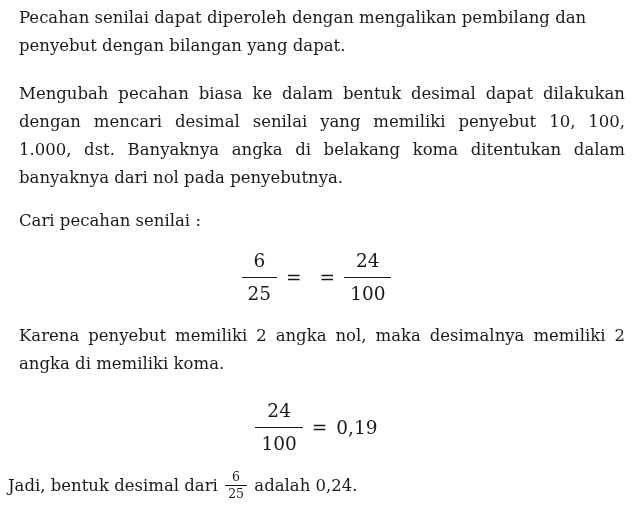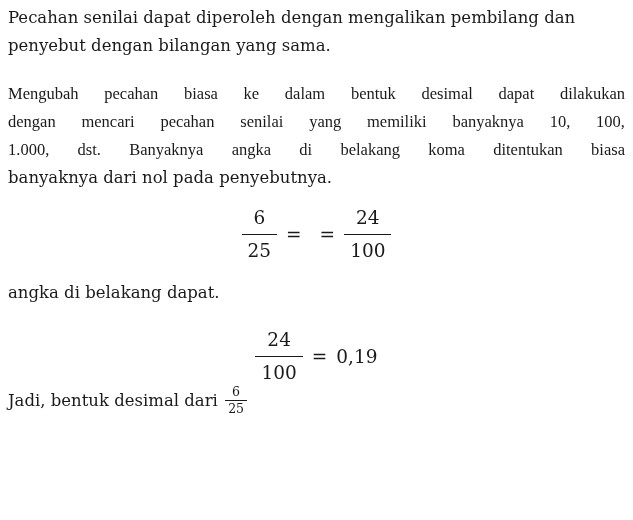--- a/index.html
+++ b/index.html
@@ -13,31 +13,30 @@
   }
   .doc {
     padding: 4px 8px 0 8px;
     width: 617px;
   }
   .para {
     font-size: 16.5px;
     line-height: 28px;
     margin: 0;
   }
-  .line { display: block; }
+  .line { display: block; margin-left: 11px; }
   .j {
     text-align: justify;
     text-align-last: justify;
-    font-family: Liberation Serif, serif;
   }
   .p1 { margin-top: 0; }
   .p2 { margin-top: 20px; }
   .p3 { margin-top: 15px; }
   .p4 { margin-top: 15px; }
-  .p5 { }
+  .p5 { margin-top: 14px; }
 
   .formula {
     display: flex;
     justify-content: center;
     align-items: center;
     gap: 9px;
     font-size: 18.5px;
     color: #1a1a1a;
   }
   .formula1 { margin-top: 13px; }
@@ -85,60 +84,65 @@
     padding: 1px 3px 0 3px;
   }
 </style>
 </head>
 <body>
 
 <div class="doc">
 
   <p class="para p1">
     <span class="line">Pecahan senilai dapat diperoleh dengan mengalikan pembilang dan</span>
-    <span class="line">penyebut dengan bilangan yang sama.</span>
+    <span class="line">penyebut dengan bilangan yang dapat.</span>
   </p>
 
   <p class="para p2">
     <span class="line j">Mengubah pecahan biasa ke dalam bentuk desimal dapat dilakukan</span>
-    <span class="line j">dengan mencari pecahan senilai yang memiliki banyaknya 10, 100,</span>
-    <span class="line j">1.000, dst. Banyaknya angka di belakang koma ditentukan biasa</span>
+    <span class="line j">dengan mencari desimal senilai yang memiliki penyebut 10, 100,</span>
+    <span class="line j">1.000, dst. Banyaknya angka di belakang koma ditentukan dalam</span>
     <span class="line">banyaknya dari nol pada penyebutnya.</span>
   </p>
 
+  <p class="para p3">
+    <span class="line">Cari pecahan senilai :</span>
+  </p>
 
   <div class="formula formula1">
     <span class="frac">
       <span class="num">6</span>
       <span class="den">25</span>
     </span>
     <span class="op">=</span>
     <span class="frac">
     </span>
     <span class="op">=</span>
     <span class="frac">
       <span class="num">24</span>
       <span class="den">100</span>
     </span>
   </div>
 
   <p class="para p4">
-    <span class="line">angka di belakang dapat.</span>
+    <span class="line j">Karena penyebut memiliki 2 angka nol, maka desimalnya memiliki 2</span>
+    <span class="line">angka di memiliki koma.</span>
   </p>
 
   <div class="formula formula2">
     <span class="frac">
       <span class="num">24</span>
       <span class="den">100</span>
     </span>
     <span class="op">=</span>
     <span class="op">0,19</span>
   </div>
 
   <p class="para p5">
     <span>Jadi, bentuk desimal dari</span>
     <span class="inline-frac">
       <span class="num">6</span>
       <span class="den">25</span>
     </span>
+    <span>adalah 0,24.</span>
   </p>
 
 </div>
 
 </body></html>

